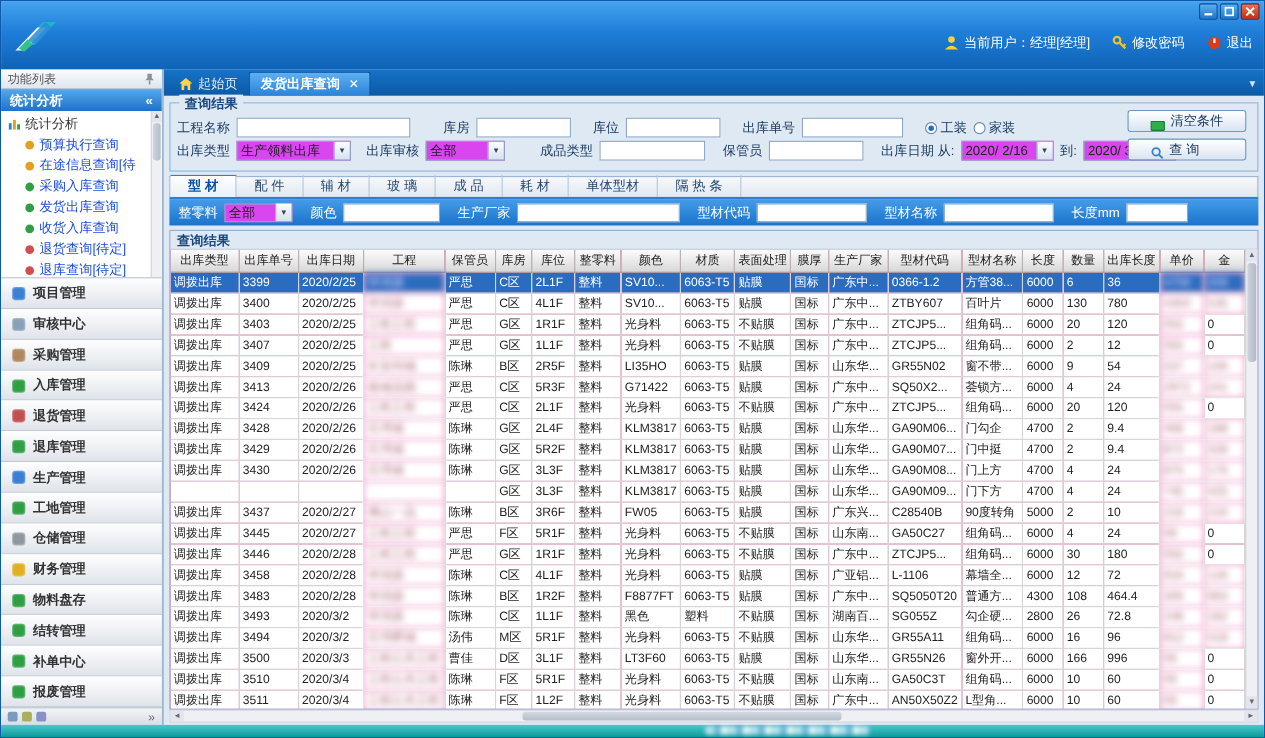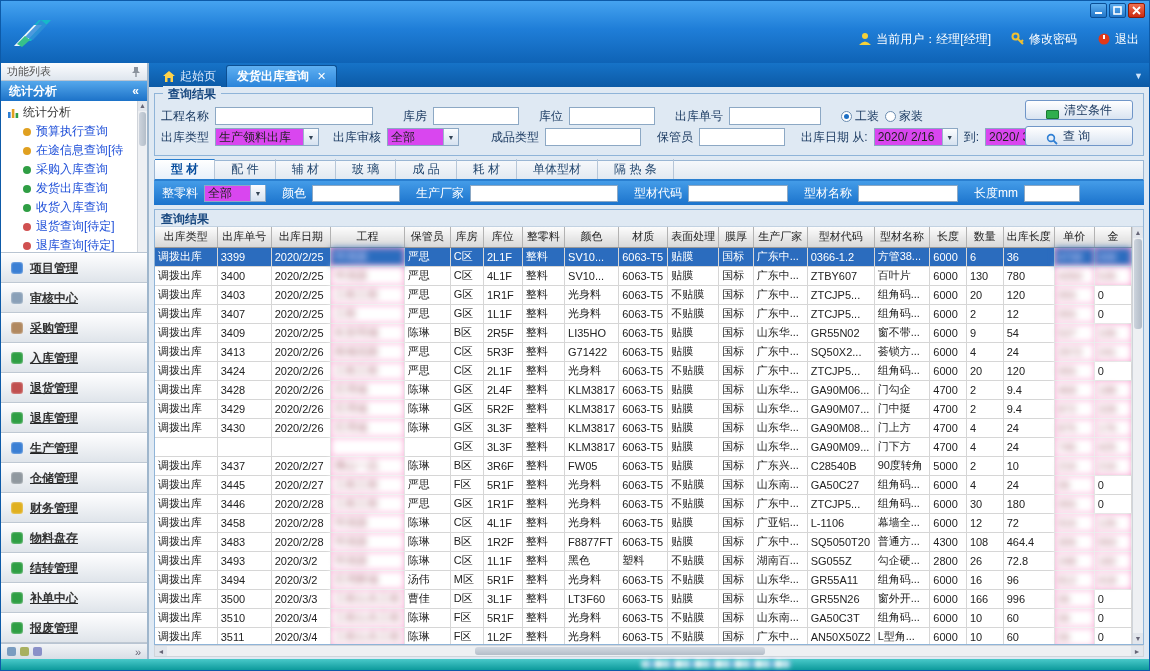--- a/index.html
+++ b/index.html
@@ -28,21 +28,21 @@
   .func-title .pin { margin-left:auto; }
   .section-header { height:20px; background:linear-gradient(#55a8ec,#1c72c8); color:#fff; font-weight:bold; display:flex; align-items:center; padding:0 8px; }
   .section-header .chev { margin-left:auto; font-size:12px; }
   .tree { height:152px; background:#fff; position:relative; overflow:hidden; border-bottom:1px solid #b8c4d2; padding:2px 10px 2px 6px; }
   .tree-root { display:flex; align-items:center; gap:4px; height:19px; font-size:12px; color:#333; white-space:nowrap; }
   .tree-item { display:flex; align-items:center; gap:5px; height:19px; padding-left:16px; color:#1d4ed8; white-space:nowrap; cursor:pointer; }
   .tree-dot { width:8px; height:8px; border-radius:50%; flex:none; }
   .vsb { position:absolute; top:0; right:0; width:10px; bottom:0; background:#eef0f3; border-left:1px solid #d0d4da; font-size:7px; color:#667; text-align:center; }
   .vsb .arr { height:10px; line-height:10px; background:#e2e6ec; }
   .vsb .thumb { margin:1px; height:34px; background:linear-gradient(90deg,#cdd4dd,#b4bec9); border-radius:3px; }
-  .accordion { flex:1; display:flex; flex-direction:column; min-height:0;text-decoration:underline; }
+  .accordion { flex:1; display:flex; flex-direction:column; min-height:0; }
   .acc-item { flex:1; display:flex; align-items:center; gap:7px; padding:0 6px 0 10px; background:linear-gradient(#fdfdfe,#dfe4ea); border-bottom:1px solid #bec8d3; border-top:1px solid #fff; font-weight:bold; color:#333; cursor:pointer; }
   .acc-ico { width:12px; height:12px; border-radius:3px; flex:none; box-shadow:inset 0 0 2px rgba(255,255,255,.8); }
   .side-footer { height:16px; flex:none; background:linear-gradient(#f2f4f7,#d8dee6); border-top:1px solid #b8c4d2; display:flex; align-items:center; gap:4px; padding:0 6px; color:#667; }
   .sf-ico { width:9px; height:9px; border-radius:2px; }
   .side-footer .more { margin-left:auto; font-size:11px; }
 
   
   .main { flex:1; display:flex; flex-direction:column; min-width:0; background:#dfe9f3; }
   .tabstrip { height:24px; flex:none; background:linear-gradient(#1673c8,#0c5aa6); display:flex; align-items:flex-end; padding:2px 4px 0 4px; position:relative; }
   .tab { height:22px; display:flex; align-items:center; gap:5px; padding:0 10px; color:#dceafc; border-radius:3px 3px 0 0; cursor:pointer; }
@@ -244,20 +244,24 @@
             <span class="acc-ico" style="background: rgb(192, 80, 80);"></span>
             <span>退货管理</span>
           </div>
           <div class="acc-item">
             <span class="acc-ico" style="background: rgb(47, 158, 68);"></span>
             <span>退库管理</span>
           </div>
           <div class="acc-item">
             <span class="acc-ico" style="background: rgb(59, 127, 212);"></span>
             <span>生产管理</span>
+          </div>
+          <div class="acc-item">
+            <span class="acc-ico" style="background: rgb(47, 158, 68);"></span>
+            <span>工地管理</span>
           </div>
           <div class="acc-item">
             <span class="acc-ico" style="background: rgb(144, 152, 159);"></span>
             <span>仓储管理</span>
           </div>
           <div class="acc-item">
             <span class="acc-ico" style="background: rgb(224, 176, 32);"></span>
             <span>财务管理</span>
           </div>
           <div class="acc-item">

